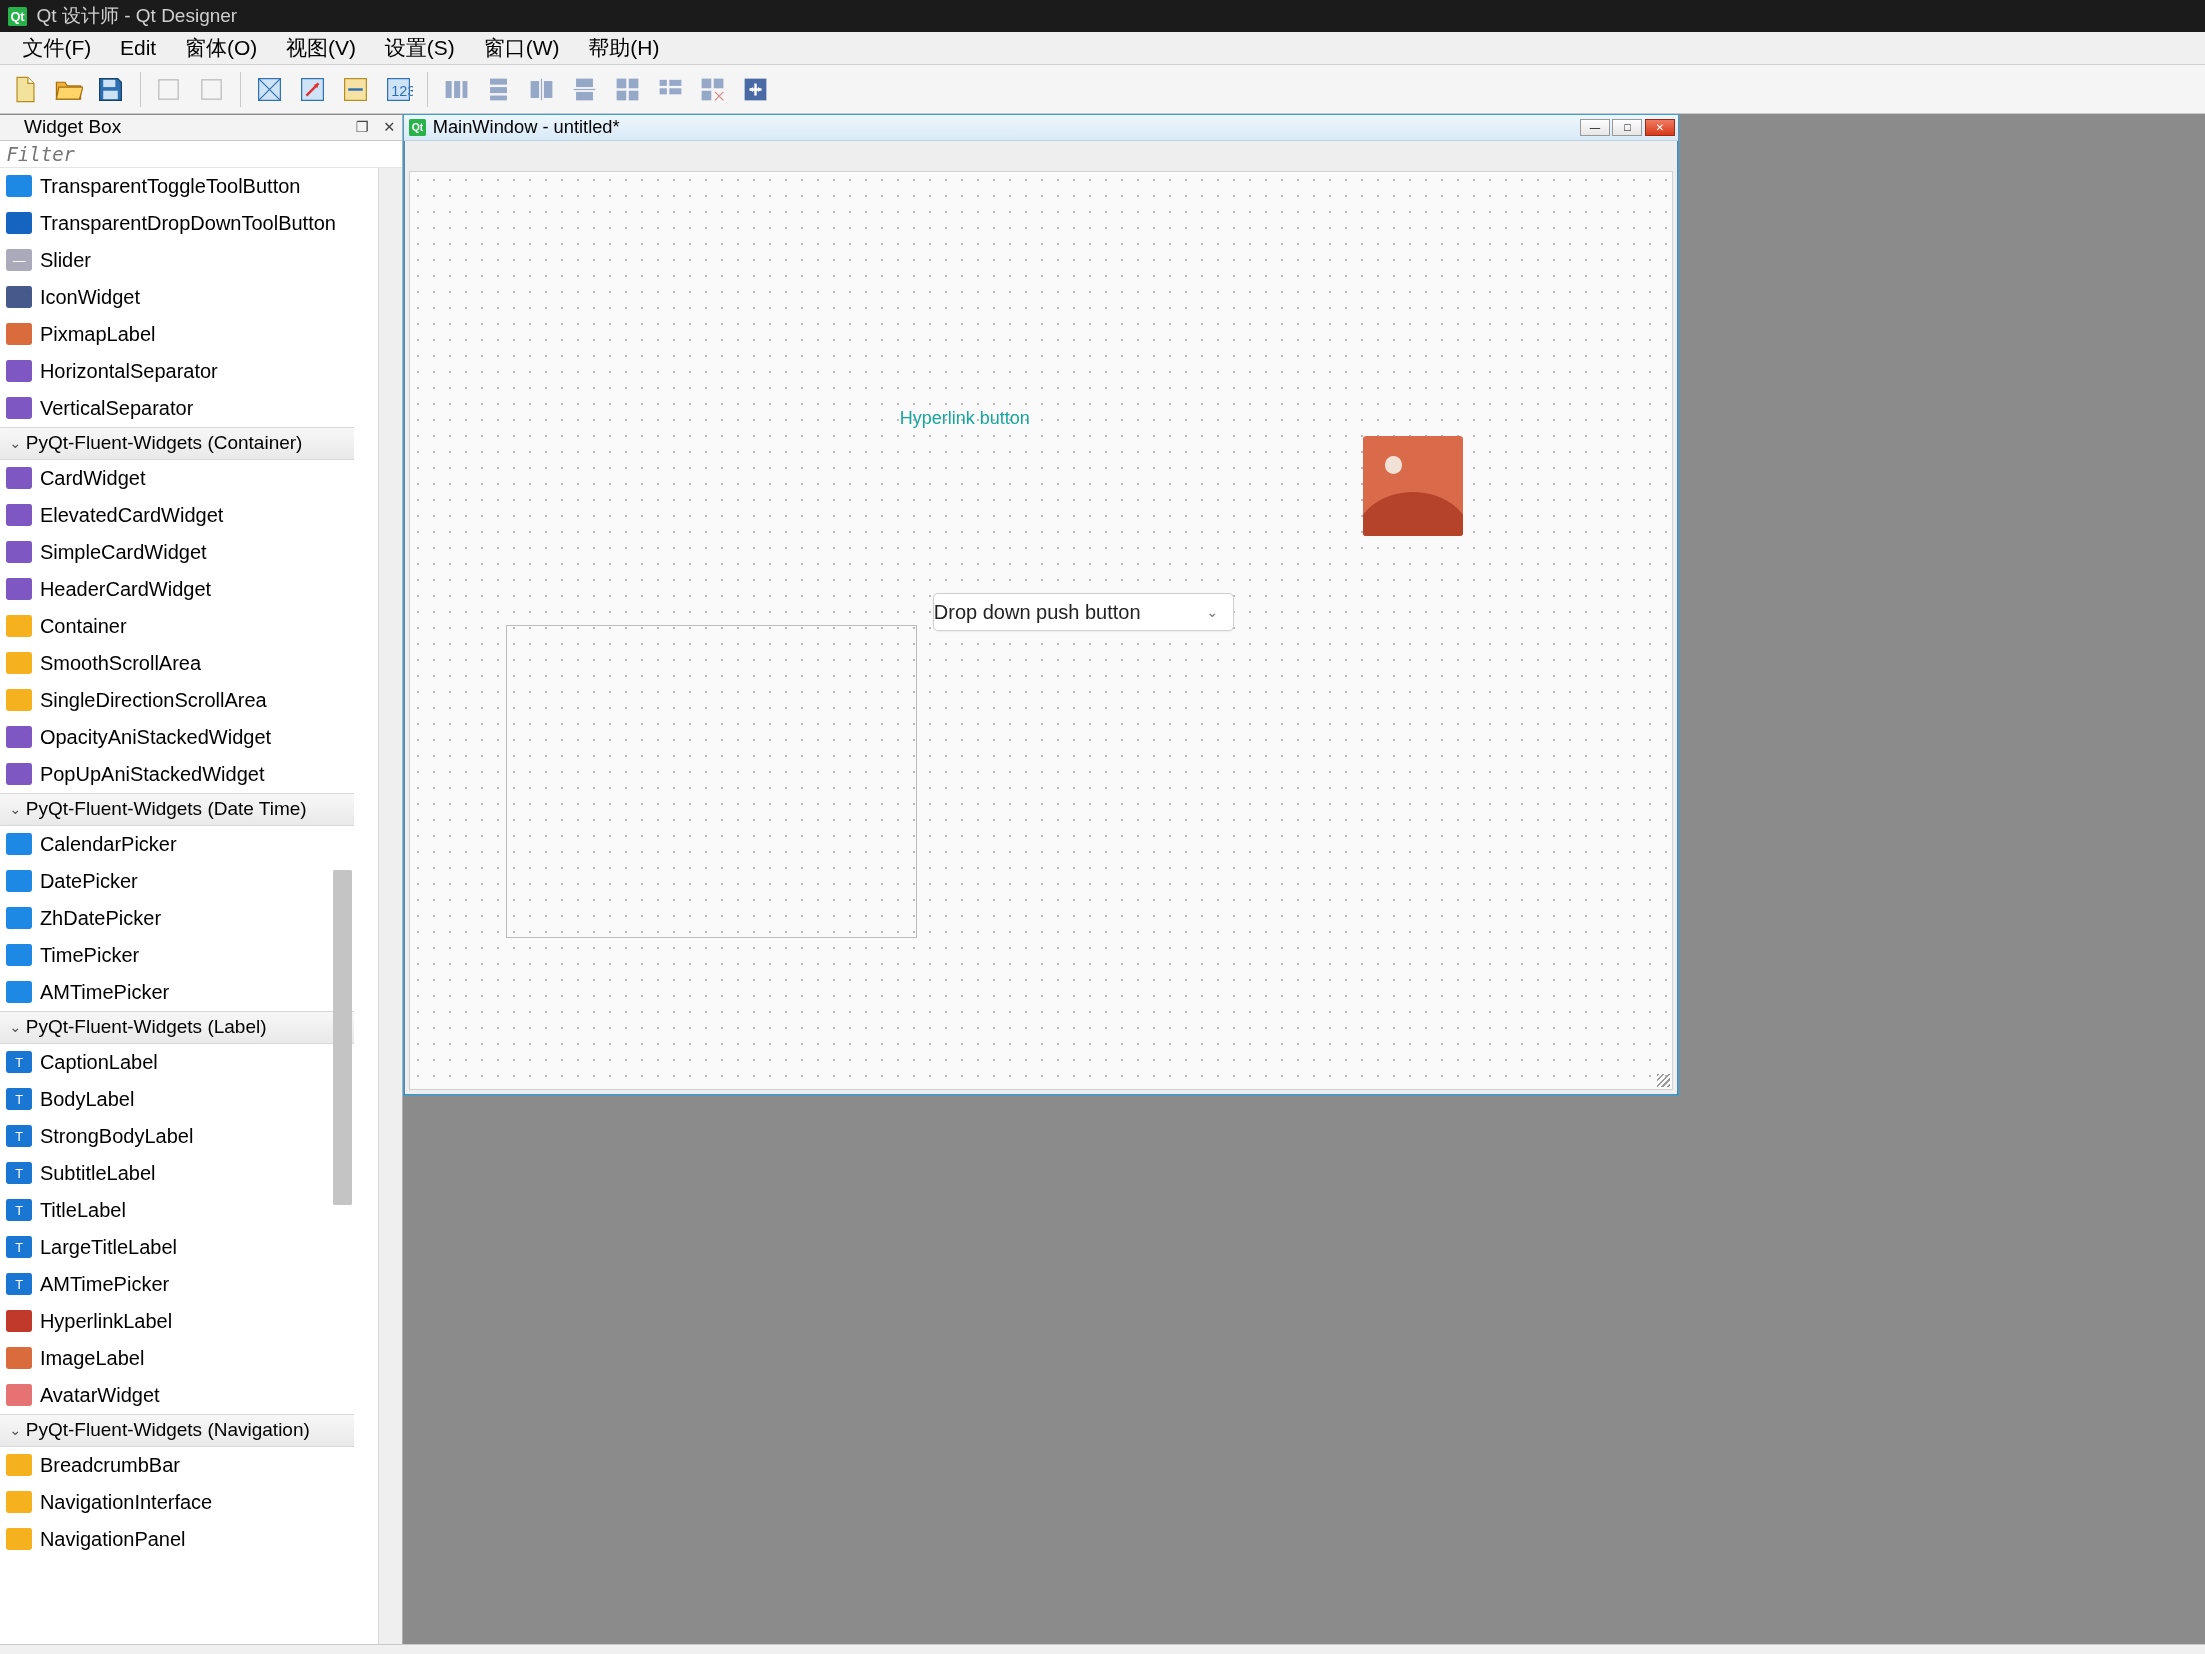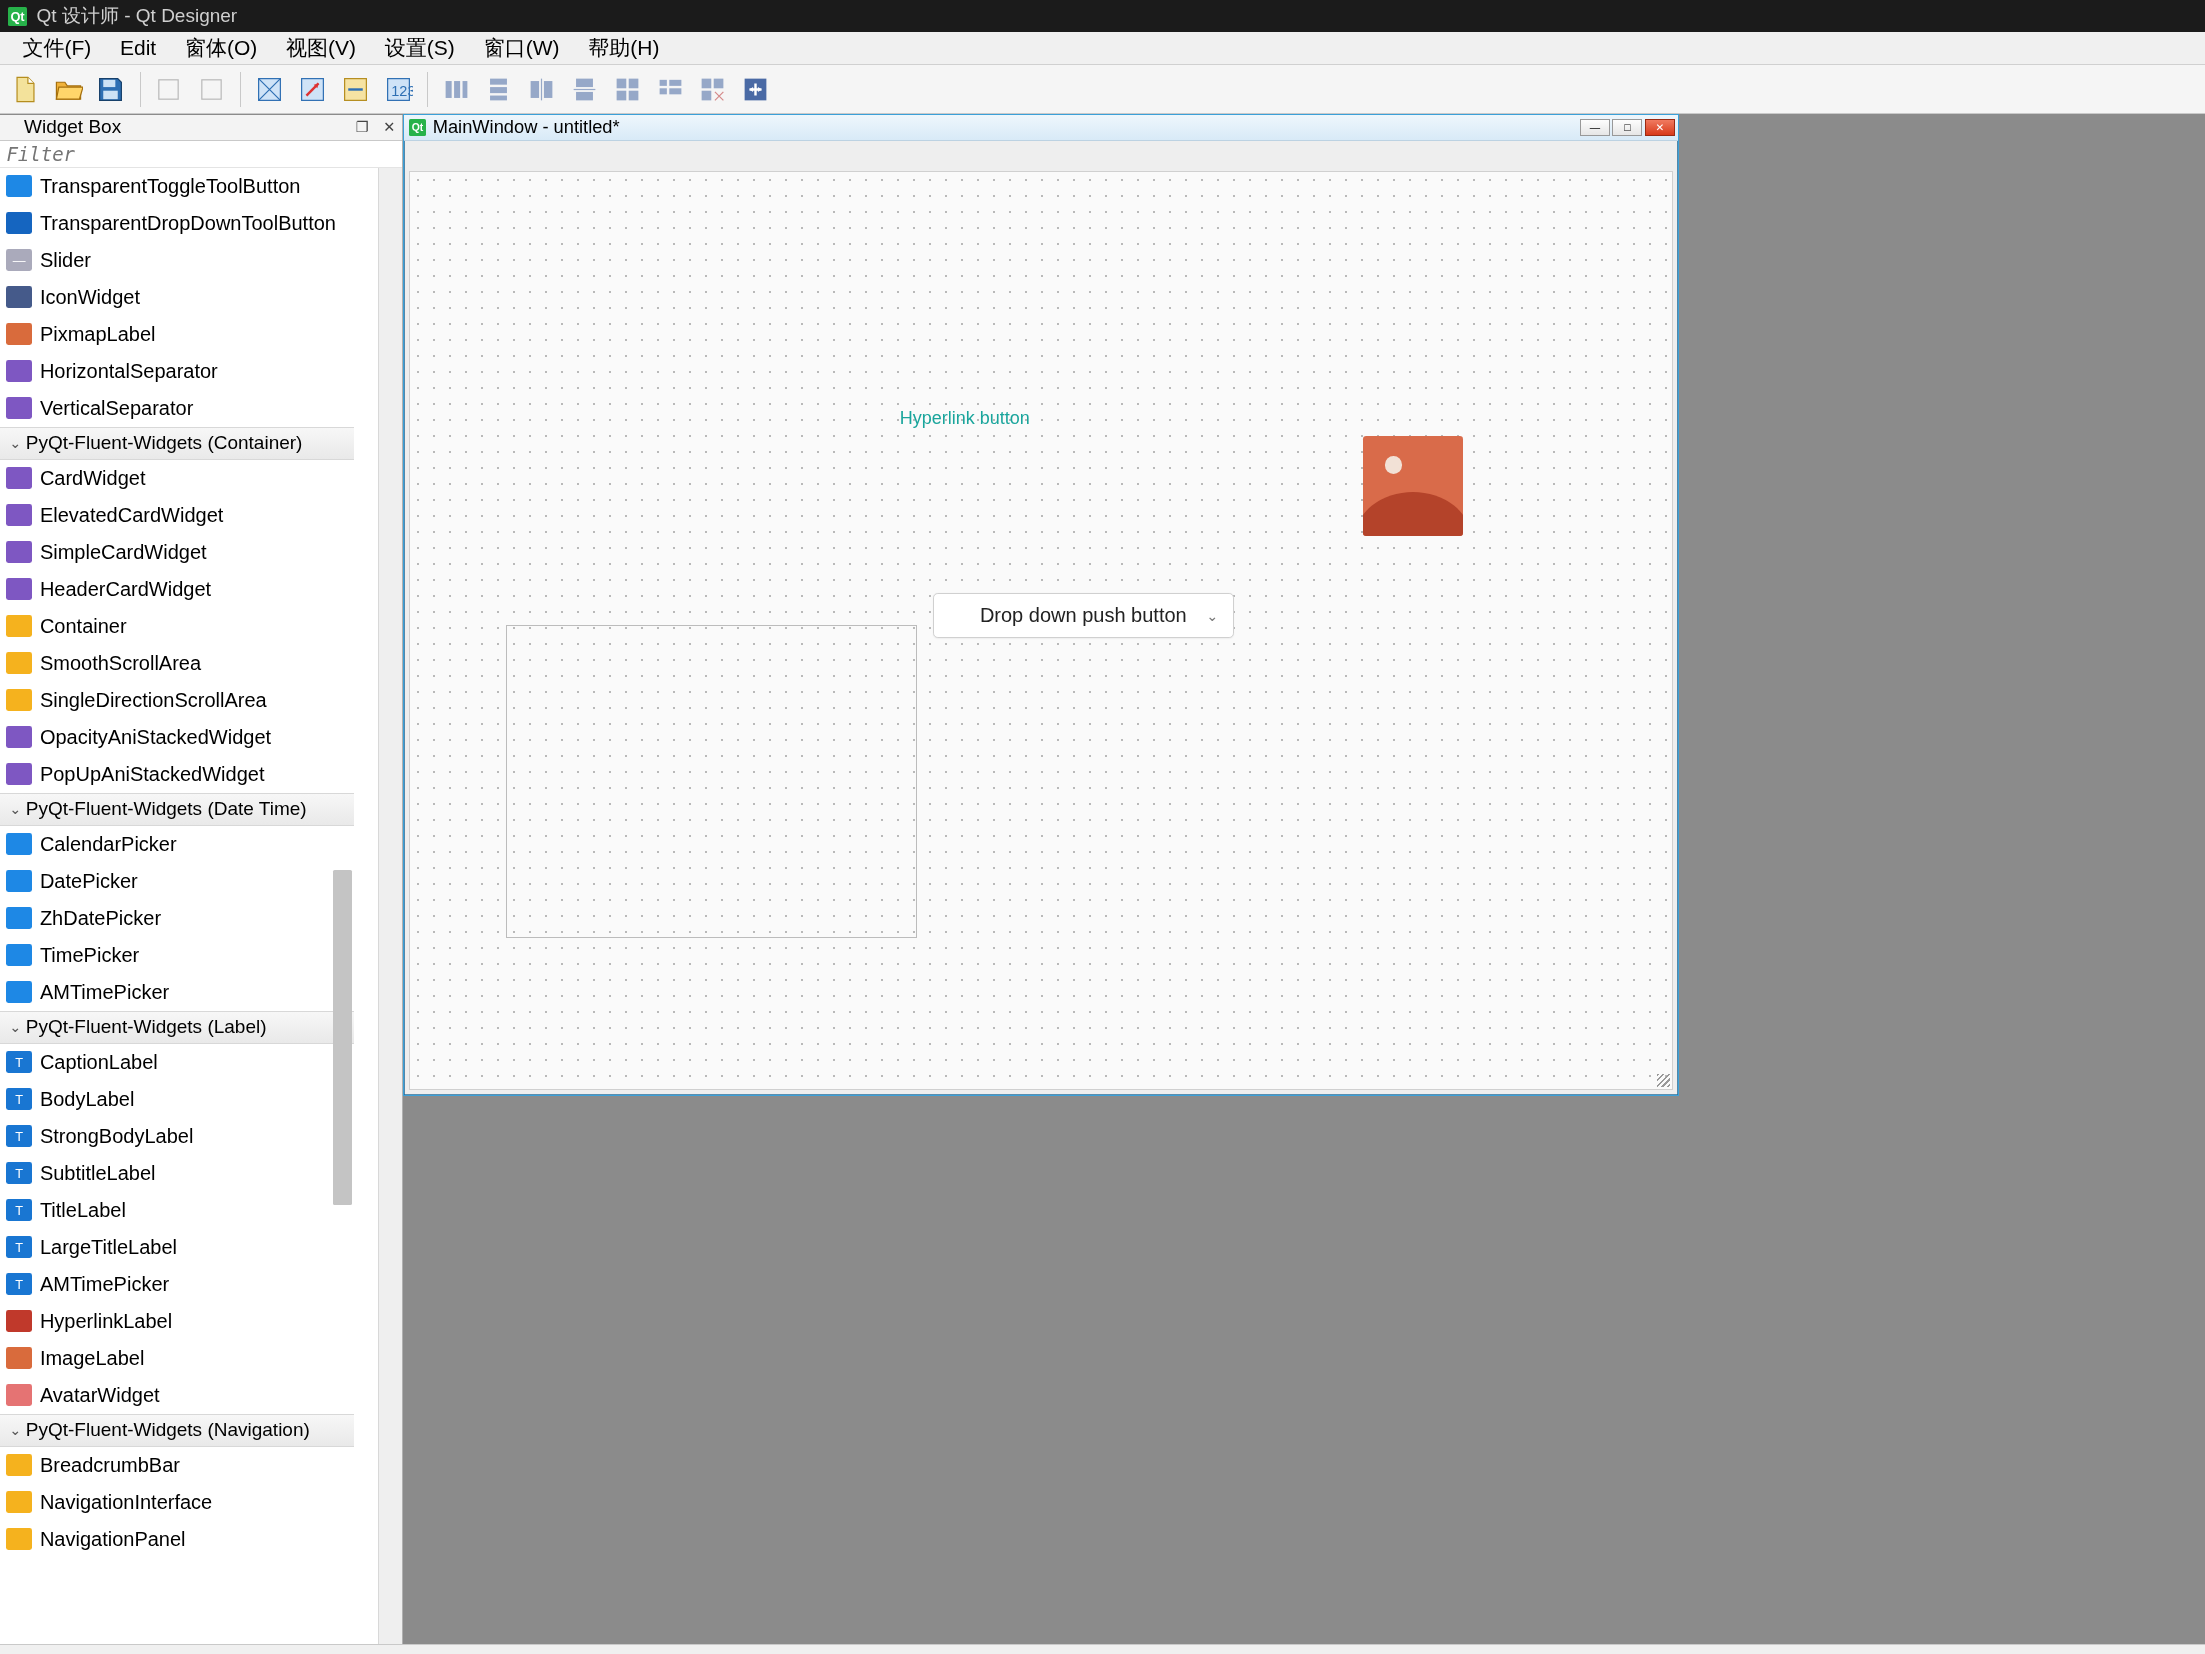--- a/index.html
+++ b/index.html
@@ -150,23 +150,23 @@
   }
   .img-widget::before{
     content:""; position:absolute; left:22px; top:20px; width:17.5px; height:17.5px;
     background:#f2e1d6; border-radius:50%;
   }
   .img-widget::after{
     content:""; position:absolute; left:-8px; right:-8px; bottom:-6.4px; height:51px;
     background:#b4432a; border-radius:55% 55% 0 0 / 100% 100% 0 0;
   }
   .dropdown-btn {
-    position:absolute; left:523px; top:421px; width:301px; height:45px;
+    position:absolute; left:523px; top:421px; width:301px; height:38px;
     background:#fff; border:0.8px solid #d0d0d0; border-radius:4.8px;
-    display:flex; align-items:center; justify-content:center;
+    display:flex; align-items:center; 
     font-size:20px; color:#222; cursor:pointer;
     box-shadow: 0 0.8px 1.6px rgba(0,0,0,.05);
   }
   .dropdown-btn .chev { position:absolute; right:14.4px; color:#777; font-size:14.4px; }
   .empty-frame {
     position:absolute; left:96px; top:453px; width:411px; height:313px;
     border:0.8px solid #bcbcbc; background:transparent;
   }
   .resize-grip {
     position:absolute; right:2.4px; bottom:2.4px; width:12.8px; height:12.8px;

